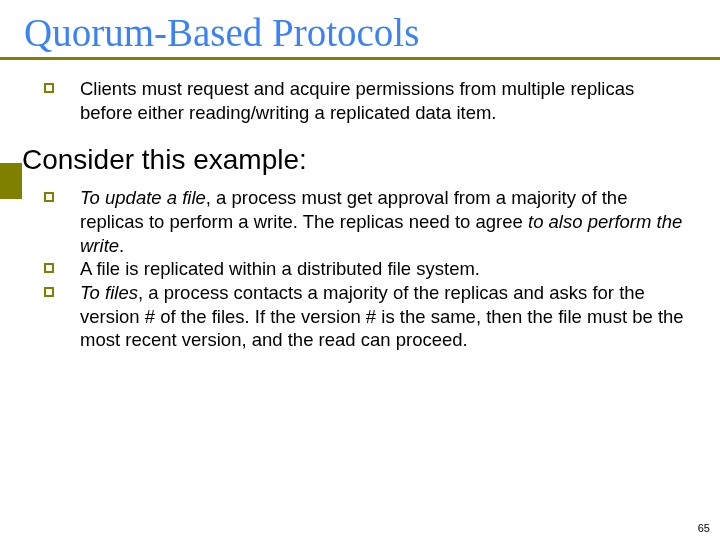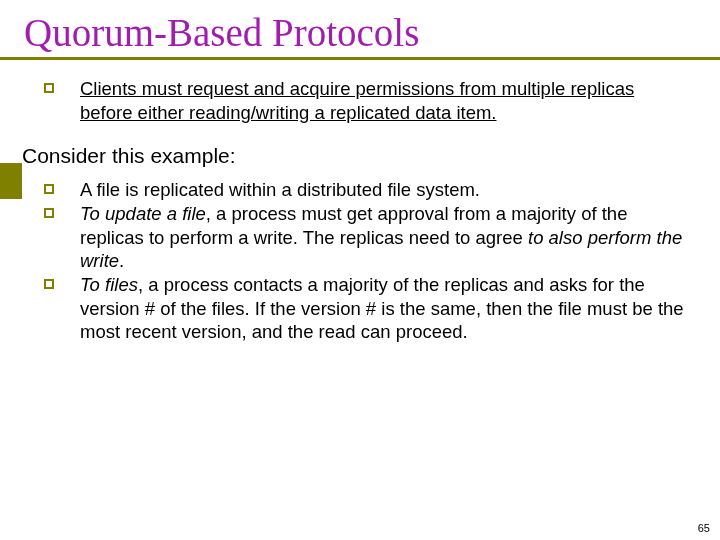--- a/index.html
+++ b/index.html
@@ -10,21 +10,21 @@
     background: #ffffff;
     font-family: Verdana, Geneva, sans-serif;
     color: #000;
     position: relative;
     overflow: hidden;
   }
   .title {
     font-family: "Times New Roman", Times, serif;
     font-size: 39px;
     font-weight: 400;
-    color: #a21caf;
+    color: #3b82f6;
     padding: 10px 0 2px 24px;
   }
   .underline-wrap {
     position: relative;
     height: 6px;
     margin-bottom: 14px;
   }
   .underline {
     position: absolute;
     left: 0;
@@ -35,42 +35,41 @@
   .band {
     position: absolute;
     left: 0;
     top: 163px;
     width: 22px;
     height: 36px;
     background: #808000;
   }
   .content {
     padding: 0 30px 0 44px;
-    text-decoration: underline;
   }
   .bullet-row {
     display: flex;
     align-items: flex-start;
     margin-bottom: 6px;
   }
   .bullet {
     flex: 0 0 auto;
     width: 10px;
     height: 10px;
     border: 2px solid #808000;
     box-sizing: border-box;
     margin-top: 6px;
     margin-right: 26px;
   }
   .bullet-text {
     font-size: 18.5px;
     line-height: 1.28;
   }
   .subhead {
-    font-size: 21px;
+    font-size: 28px;
     margin: 20px 0 10px 0;
     padding-left: 22px;
   }
   .list2 {
     padding: 0 30px 0 44px;
   }
   .list2 .bullet-row {
     margin-bottom: 0px;
   }
   .list2 .bullet-text {
@@ -103,28 +102,28 @@
     <div class="bullet-text">Clients must request and acquire permissions from multiple replicas before either reading/writing a replicated data item.</div>
   </div>
 </div>
 
 <div class="subhead">Consider this example:</div>
 
 <div class="list2">
 
   <div class="bullet-row">
     <div class="bullet"></div>
-    <div class="bullet-text">A file is replicated within a distributed file system.</div>
+    <div class="bullet-text">
+      <span class="italic">To update a file</span><span>, a process must get approval from a majority of the replicas to perform a write. The replicas need to agree </span><span class="italic">to also perform the write</span><span>.</span>
+    </div>
   </div>
 
   <div class="bullet-row">
     <div class="bullet"></div>
-    <div class="bullet-text">
-      <span class="italic">To update a file</span><span>, a process must get approval from a majority of the replicas to perform a write. The replicas need to agree </span><span class="italic">to also perform the write</span><span>.</span>
-    </div>
+    <div class="bullet-text">A file is replicated within a distributed file system.</div>
   </div>
 
 
   <div class="bullet-row">
     <div class="bullet"></div>
     <div class="bullet-text">
       <span class="italic">To files</span><span>, a process contacts a majority of the replicas and asks for the version # of the files. If the version # is the same, then the file must be the most recent version, and the read can proceed.</span>
     </div>
   </div>
 

